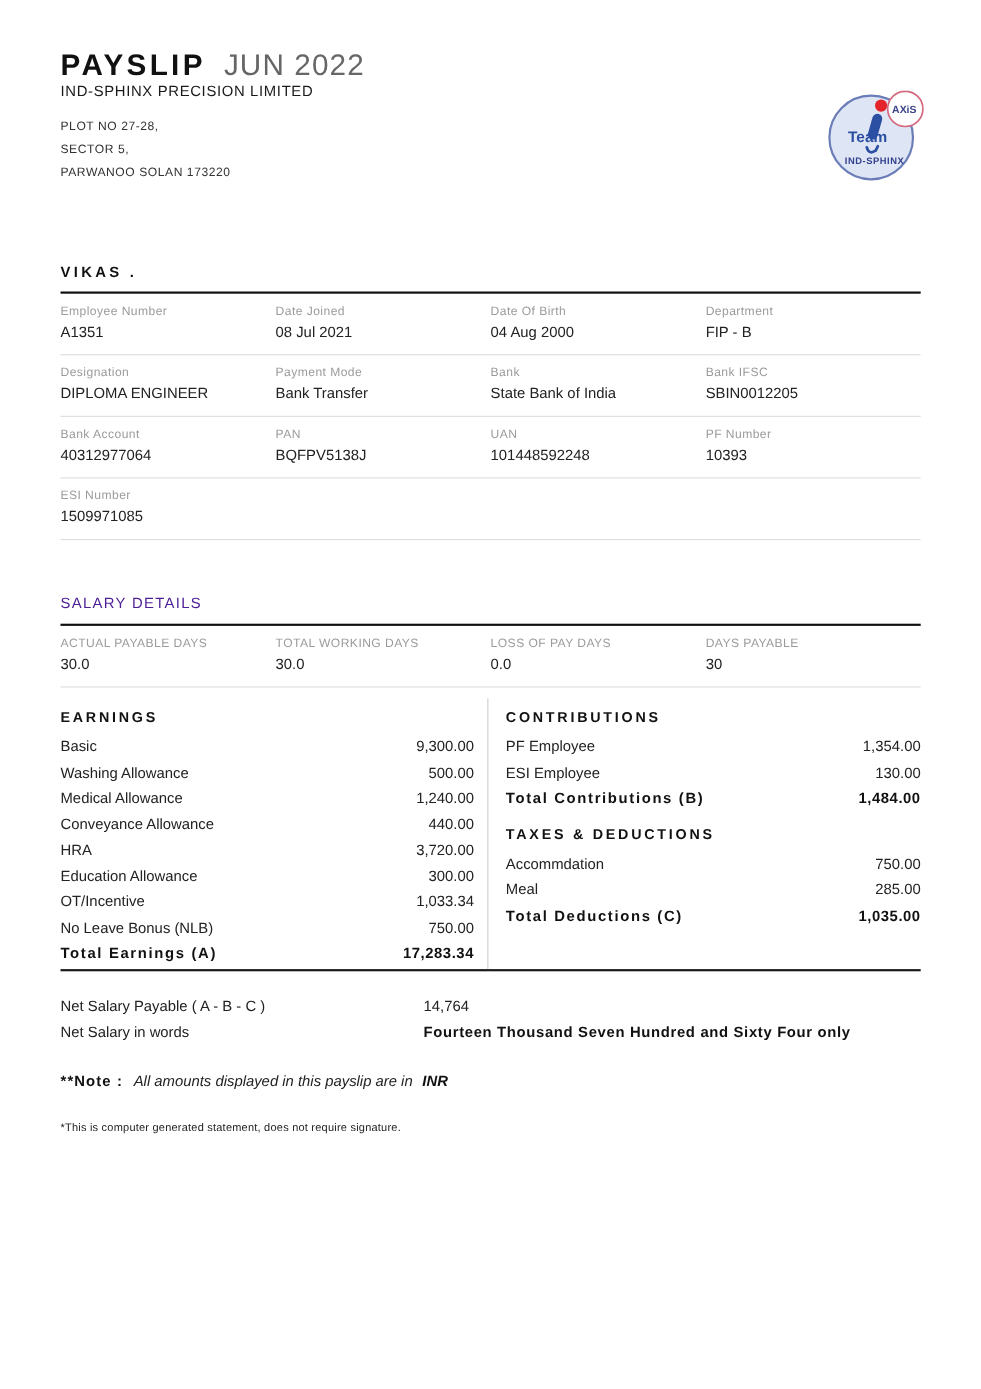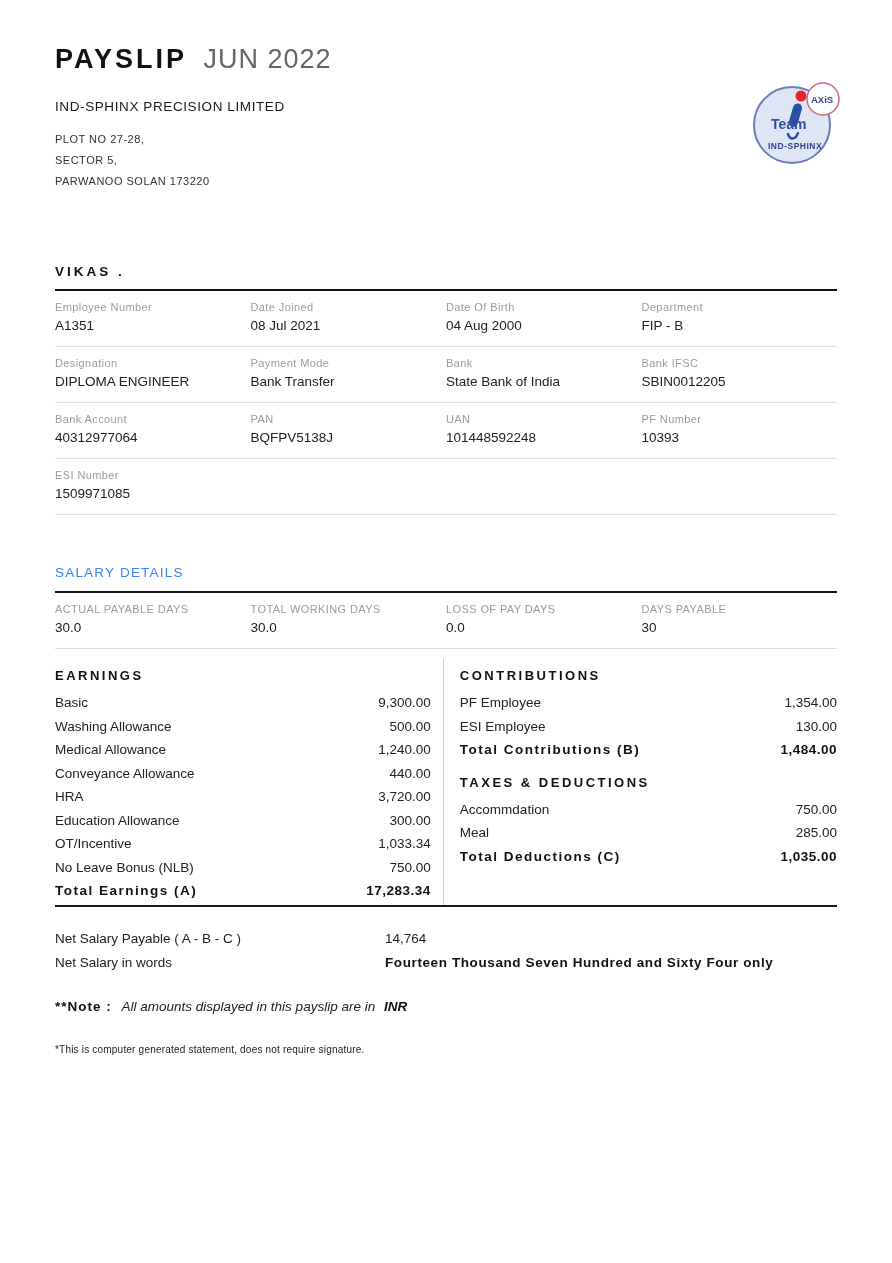--- a/index.html
+++ b/index.html
@@ -14,21 +14,21 @@
     background: #ffffff;
     overflow: hidden;
   }
   .content { padding: 44px 55px 0 55px; }
 
   
   .title-row { font-size: 27px; letter-spacing: 3px; }
   .title-main { font-weight: bold; color: #111; }
   .title-period { color: #666; font-weight: 400; letter-spacing: 1px; margin-left: 6px; }
 
-  .company-name { margin-top: 24px; font-size: 13.5px; color: #1a1a1a; letter-spacing: 0.6px; }
+  .company-name { font-size: 13.5px; color: #1a1a1a; letter-spacing: 0.6px; }
   .company-address { margin-top: 15px; font-size: 11px; color: #333; letter-spacing: 0.5px; }
   .company-address .addr-line { line-height: 21px; }
 
   .logo-badge { position: absolute; top: 82px; right: 50px; width: 92px; height: 84px; }
 
   
   .employee-name {
     margin-top: 72px;
     font-size: 13.5px;
     font-weight: bold;
@@ -43,21 +43,21 @@
     padding: 10px 0 13px 0;
     border-bottom: 1px solid #ddd;
   }
   .detail-label { font-size: 11px; color: #9b9b9b; letter-spacing: 0.4px; }
   .detail-value { margin-top: 5px; font-size: 13.5px; color: #222; }
 
   
   .section-title {
     margin-top: 50px;
     font-size: 13.5px;
-    color: #3b82f6;
+    color: #4c1d95;
     letter-spacing: 1.2px;
     padding-bottom: 11px;
     border-bottom: 2px solid #111;
   }
   .days-row {
     display: grid;
     grid-template-columns: repeat(4, 1fr);
     padding: 10px 0 13px 0;
     border-bottom: 1px solid #ddd;
   }

